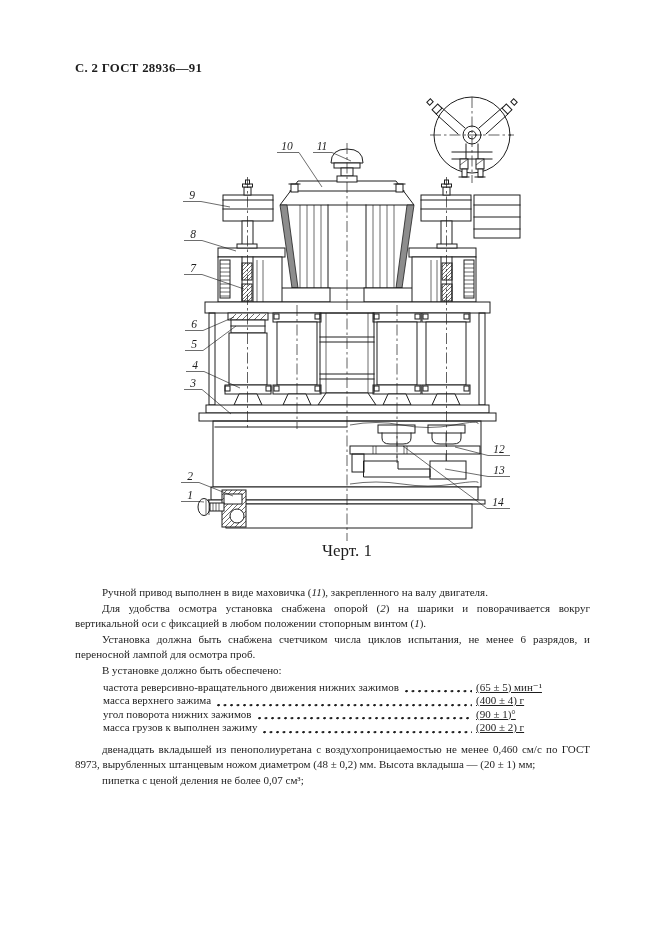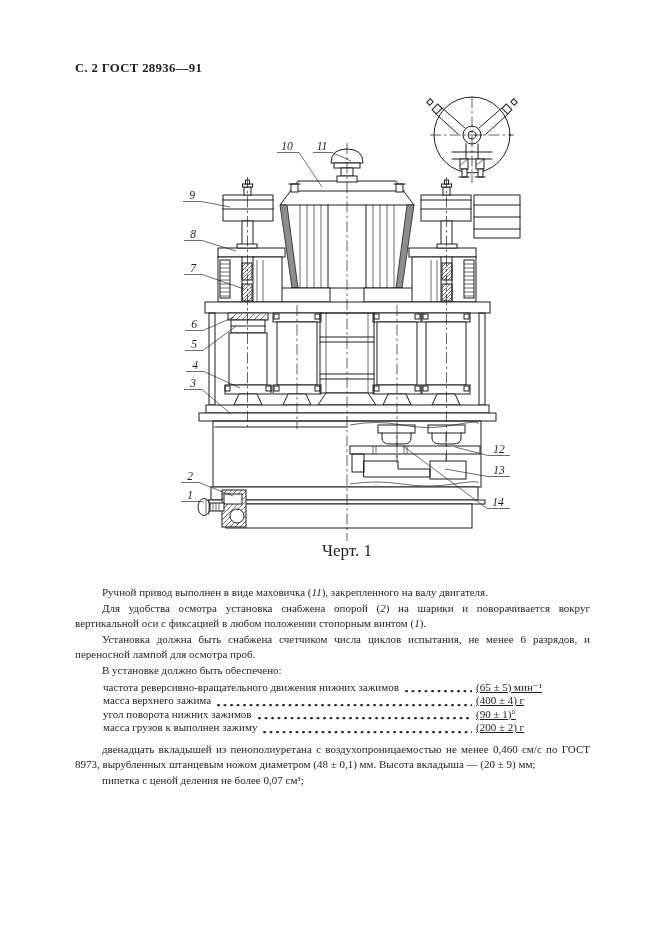--- a/index.html
+++ b/index.html
@@ -299,16 +299,16 @@
 
 
         <div class="spec-row">
           <span class="spec-label">масса грузов к выполнен зажиму</span>
           <span class="dots"></span>
           <span class="spec-value">(200 ± 2) г</span>
         </div>
 
       </div>
 
-    <p class="gap"><span>двенадцать вкладышей из пенополиуретана с воздухопроницаемостью не менее 0,460 см/с по ГОСТ 8973, вырубленных штанцевым ножом диаметром (48 ± 0,1) мм. Высота вкладыша — (20 ± 9) мм;</span></p>
+    <p class="gap"><span>двенадцать вкладышей из пенополиуретана с воздухопроницаемостью не менее 0,460 см/с по ГОСТ 8973, вырубленных штанцевым ножом диаметром (48 ± 0,2) мм. Высота вкладыша — (20 ± 1) мм;</span></p>
     <p><span>пипетка с ценой деления не более 0,07 см³;</span></p>
   </div>
 </div>
 
 </body></html>

